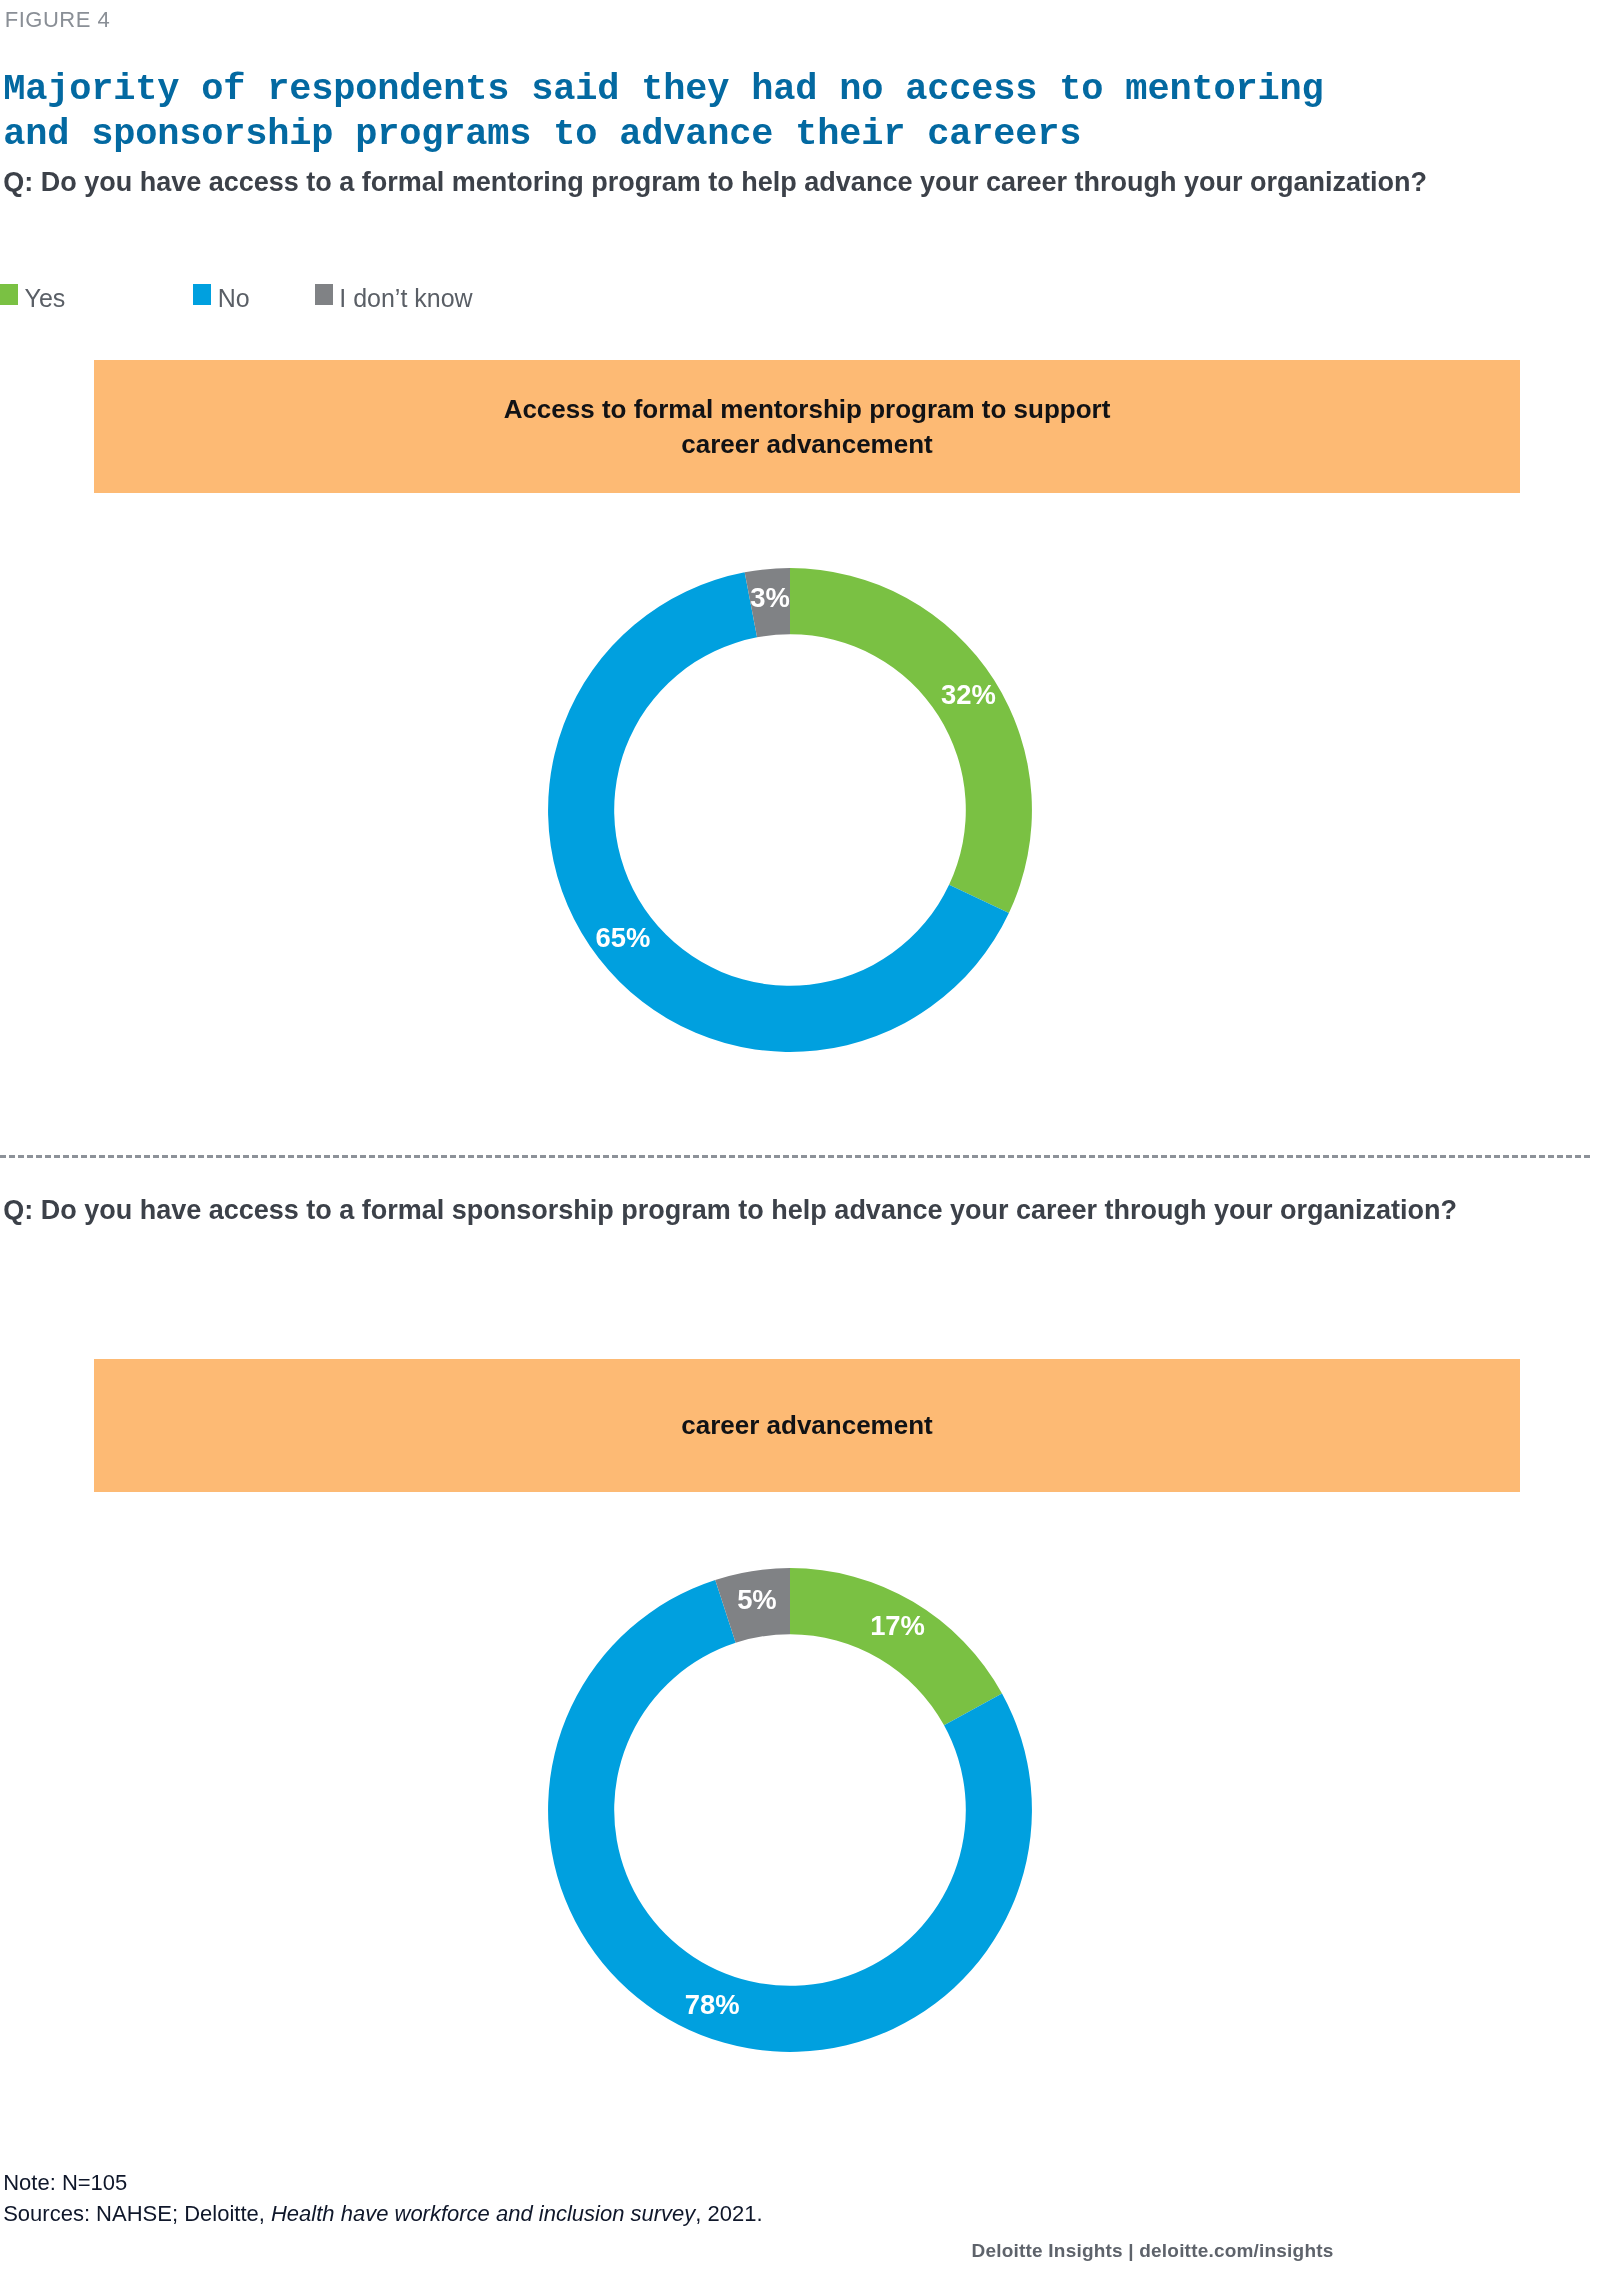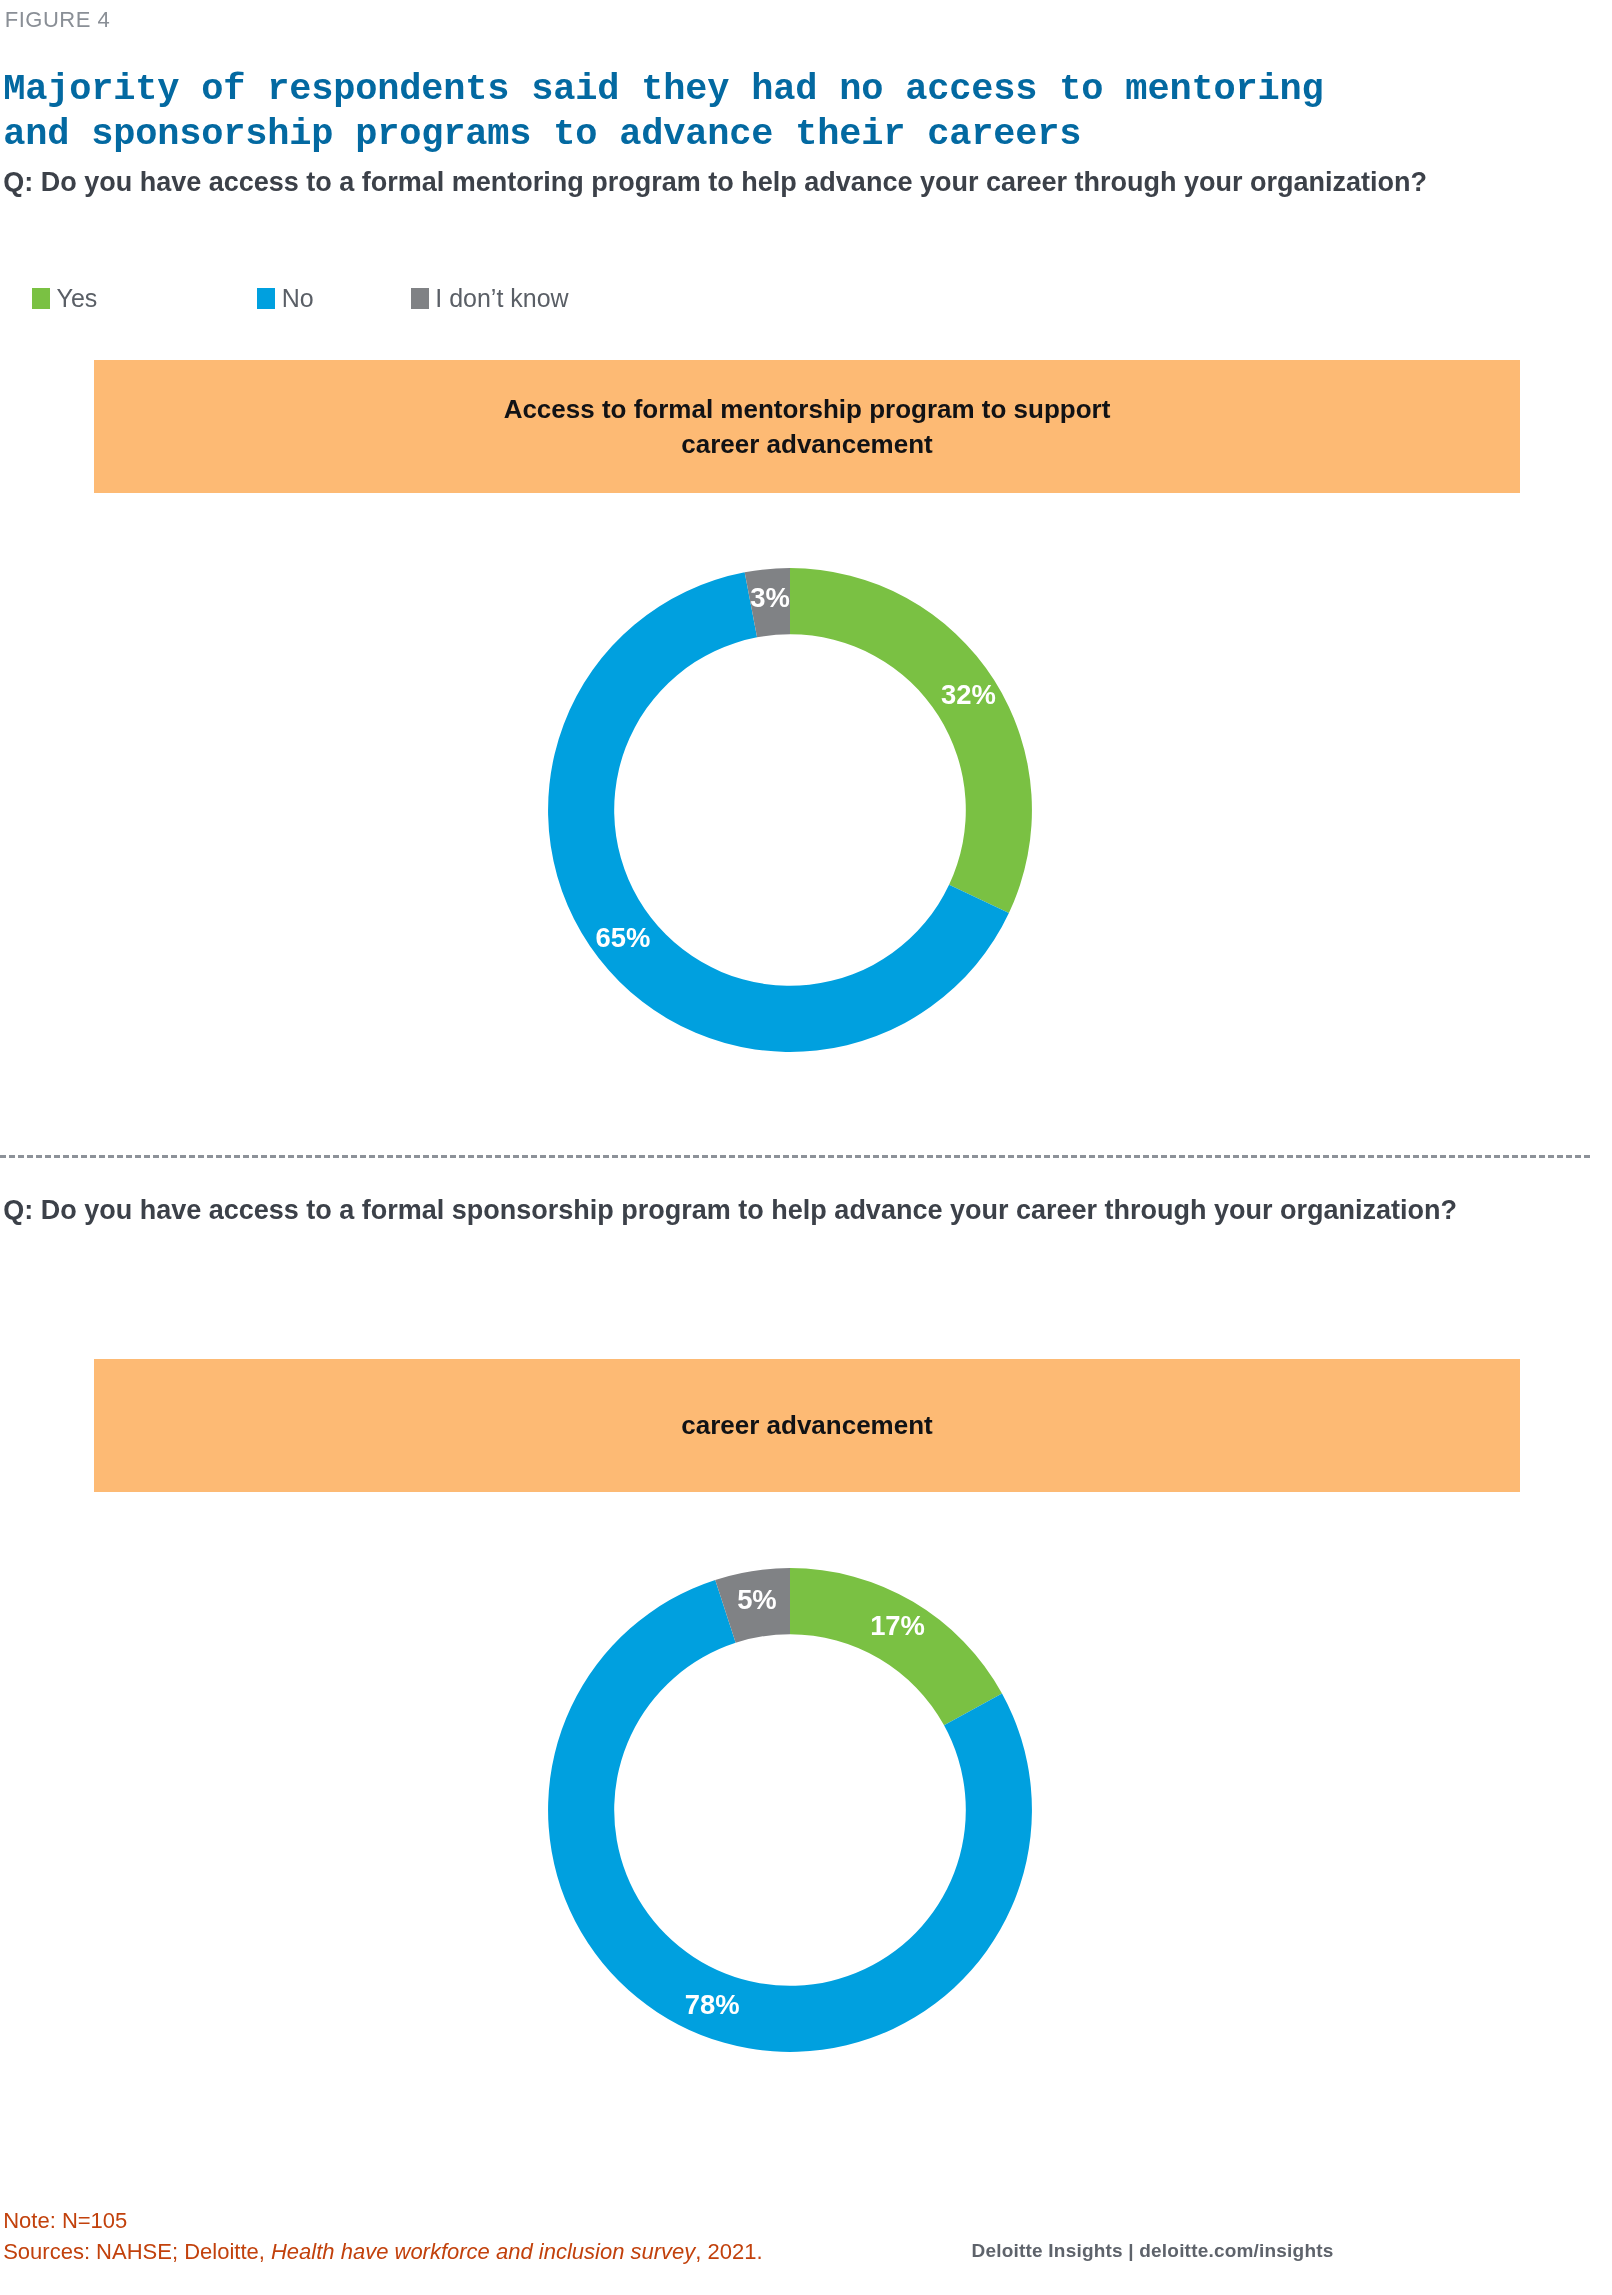--- a/index.html
+++ b/index.html
@@ -66,24 +66,22 @@
   
   .legend {
     position: absolute;
     left: 0px;
     top: 284px;
     display: flex;
     align-items: center;
   }
   .legend-item {
     display: flex;
-    align-items: center;
     font-size: 25px;
     color: #5a5f66;
-    padding-left: 32px;
   }
   .legend-item.i0 { margin-left: 0px; }
   .legend-item.i1 { margin-left: 128px; }
   .legend-item.i2 { margin-left: 65px; }
   .legend-swatch {
     width: 18px;
     height: 21px;
     margin-right: 6.5px;
     display: inline-block;
     flex: 0 0 auto;
@@ -137,22 +135,21 @@
     border-top: 3.2px dashed #8d9299;
   }
 
   
   .notes {
     position: absolute;
     left: 3.2px;
     top: 2167px;
     font-size: 22px;
     line-height: 1.42;
-    color: #c2410c;
-    margin-top: 38px;
+    color: #0f172a;
   }
   .notes em { font-style: italic; }
   .brand {
     position: absolute;
     right: 6.5px;
     top: 2240px;
     font-size: 19px;
     font-weight: 700;
     color: #5e636b;
     letter-spacing: 0.2px;

